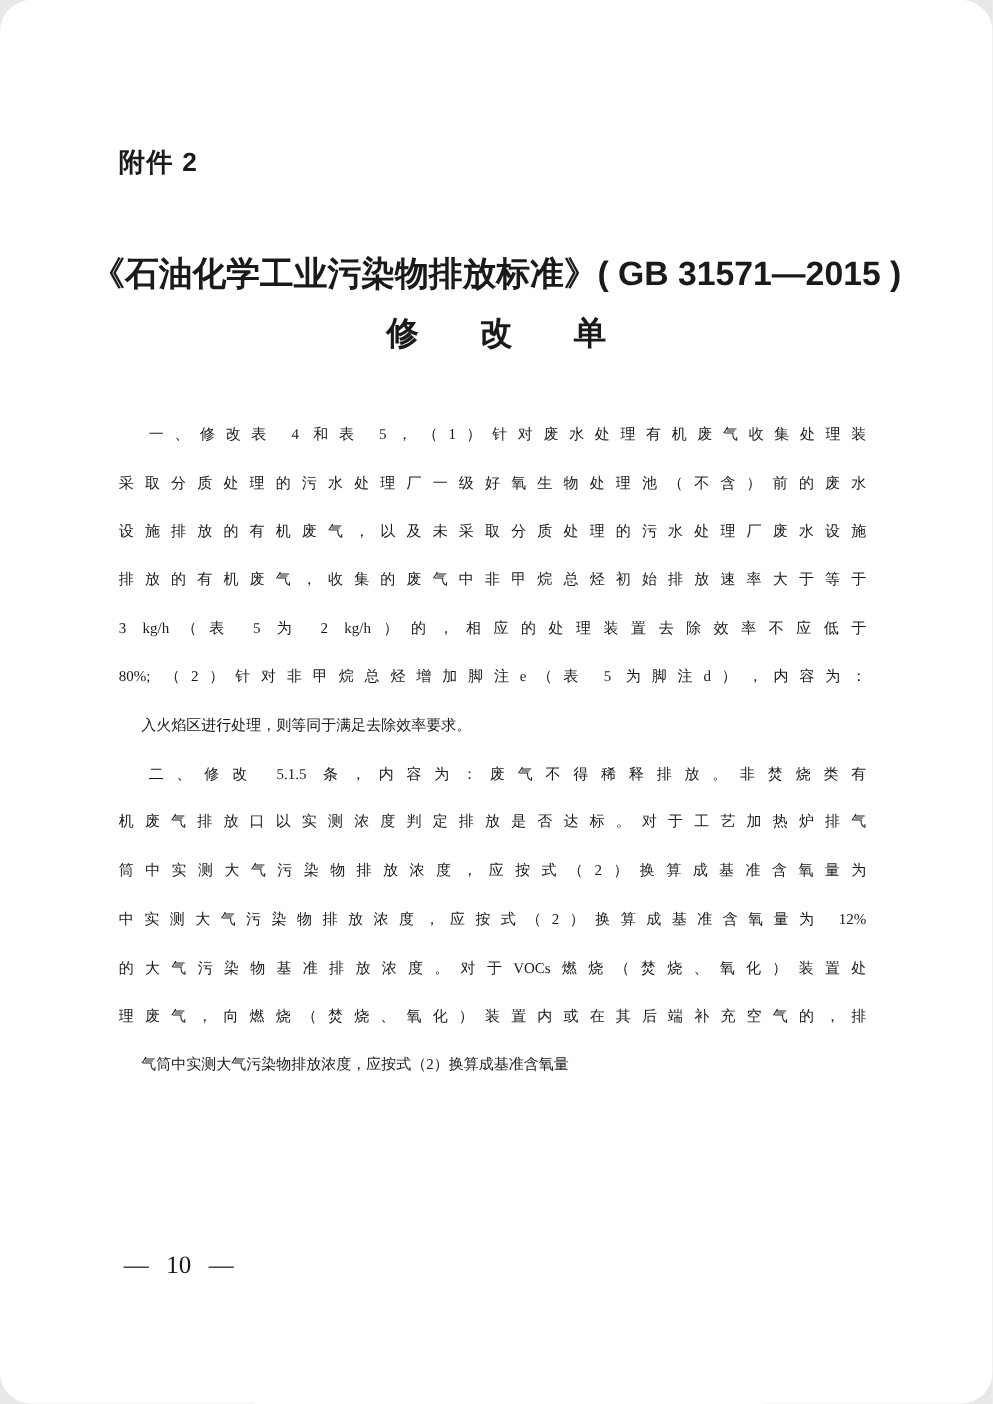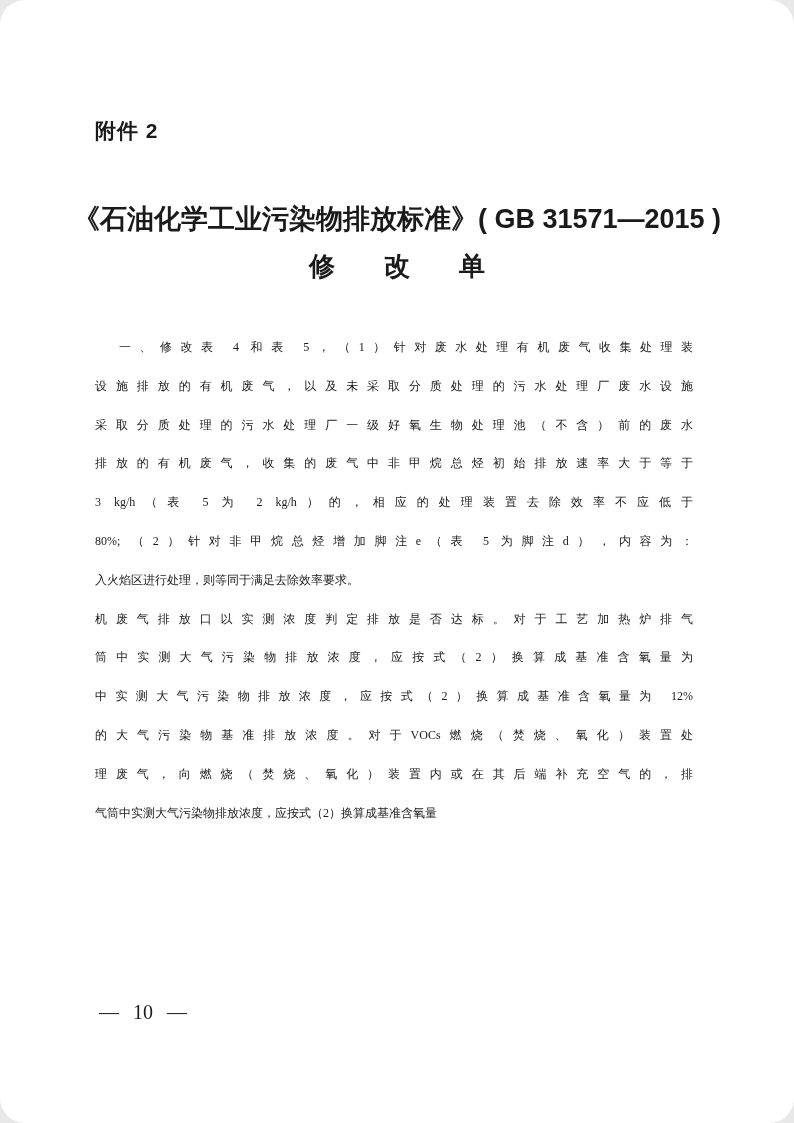--- a/index.html
+++ b/index.html
@@ -66,20 +66,21 @@
     height: 38.8px;
     overflow: hidden;
     text-align: justify;
     text-align-last: justify;
   }
   .para-line.para-first {
     text-indent: 2em;
   }
   .para-line.para-last {
     text-align-last: left;
+    margin-left: 18px;
   }
   .page-footer {
     position: absolute;
     left: 99px;
     top: 1000px;
     display: flex;
     align-items: center;
     gap: 14px;
     font-size: 20px;
     line-height: 24px;
@@ -97,29 +98,30 @@
   <div class="doc-title-line2">
     <span>修</span>
     <span>改</span>
     <span>单</span>
   </div>
 
   <div class="body-text">
 
     <div>
       <div class="para-line para-first">一、修改表 4 和表 5，（1）针对废水处理有机废气收集处理装</div>
+      <div class="para-line">采取分质处理的污水处理厂一级好氧生物处理池（不含）前的废水</div>
       <div class="para-line">设施排放的有机废气，以及未采取分质处理的污水处理厂废水设施</div>
-      <div class="para-line">采取分质处理的污水处理厂一级好氧生物处理池（不含）前的废水</div>
       <div class="para-line">排放的有机废气，收集的废气中非甲烷总烃初始排放速率大于等于</div>
       <div class="para-line">3 kg/h（表 5 为 2 kg/h）的，相应的处理装置去除效率不应低于</div>
       <div class="para-line">80%; （2）针对非甲烷总烃增加脚注e（表 5 为脚注d），内容为：</div>
       <div class="para-line para-last">入火焰区进行处理，则等同于满足去除效率要求。</div>
     </div>
 
     <div>
+      <div class="para-line para-first">二、修改 5.1.5 条，内容为：废气不得稀释排放。非焚烧类有</div>
       <div class="para-line">机废气排放口以实测浓度判定排放是否达标。对于工艺加热炉排气</div>
       <div class="para-line">筒中实测大气污染物排放浓度，应按式（2）换算成基准含氧量为</div>
       <div class="para-line">中实测大气污染物排放浓度，应按式（2）换算成基准含氧量为 12%</div>
       <div class="para-line">的大气污染物基准排放浓度。对于VOCs燃烧（焚烧、氧化）装置处</div>
       <div class="para-line">理废气，向燃烧（焚烧、氧化）装置内或在其后端补充空气的，排</div>
       <div class="para-line para-last">气筒中实测大气污染物排放浓度，应按式（2）换算成基准含氧量</div>
     </div>
 
   </div>
 

